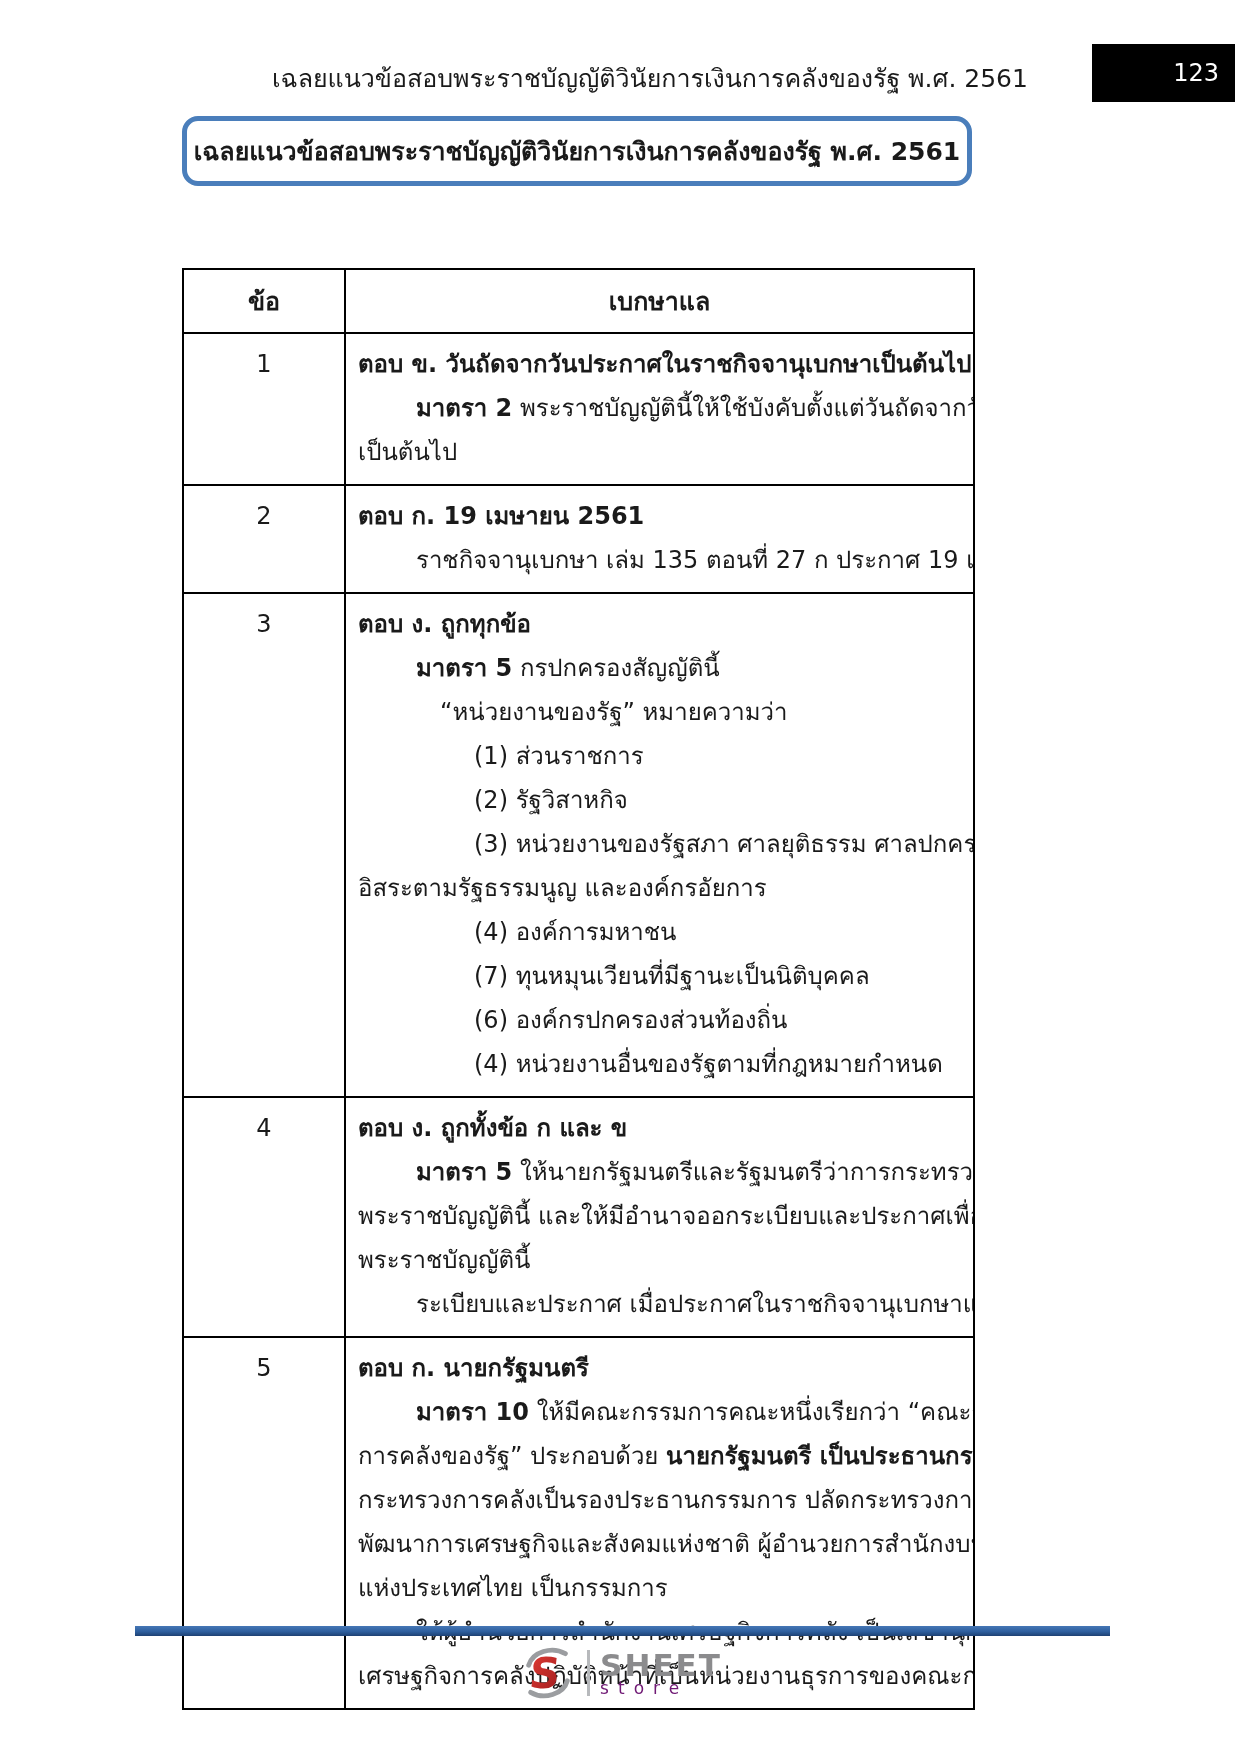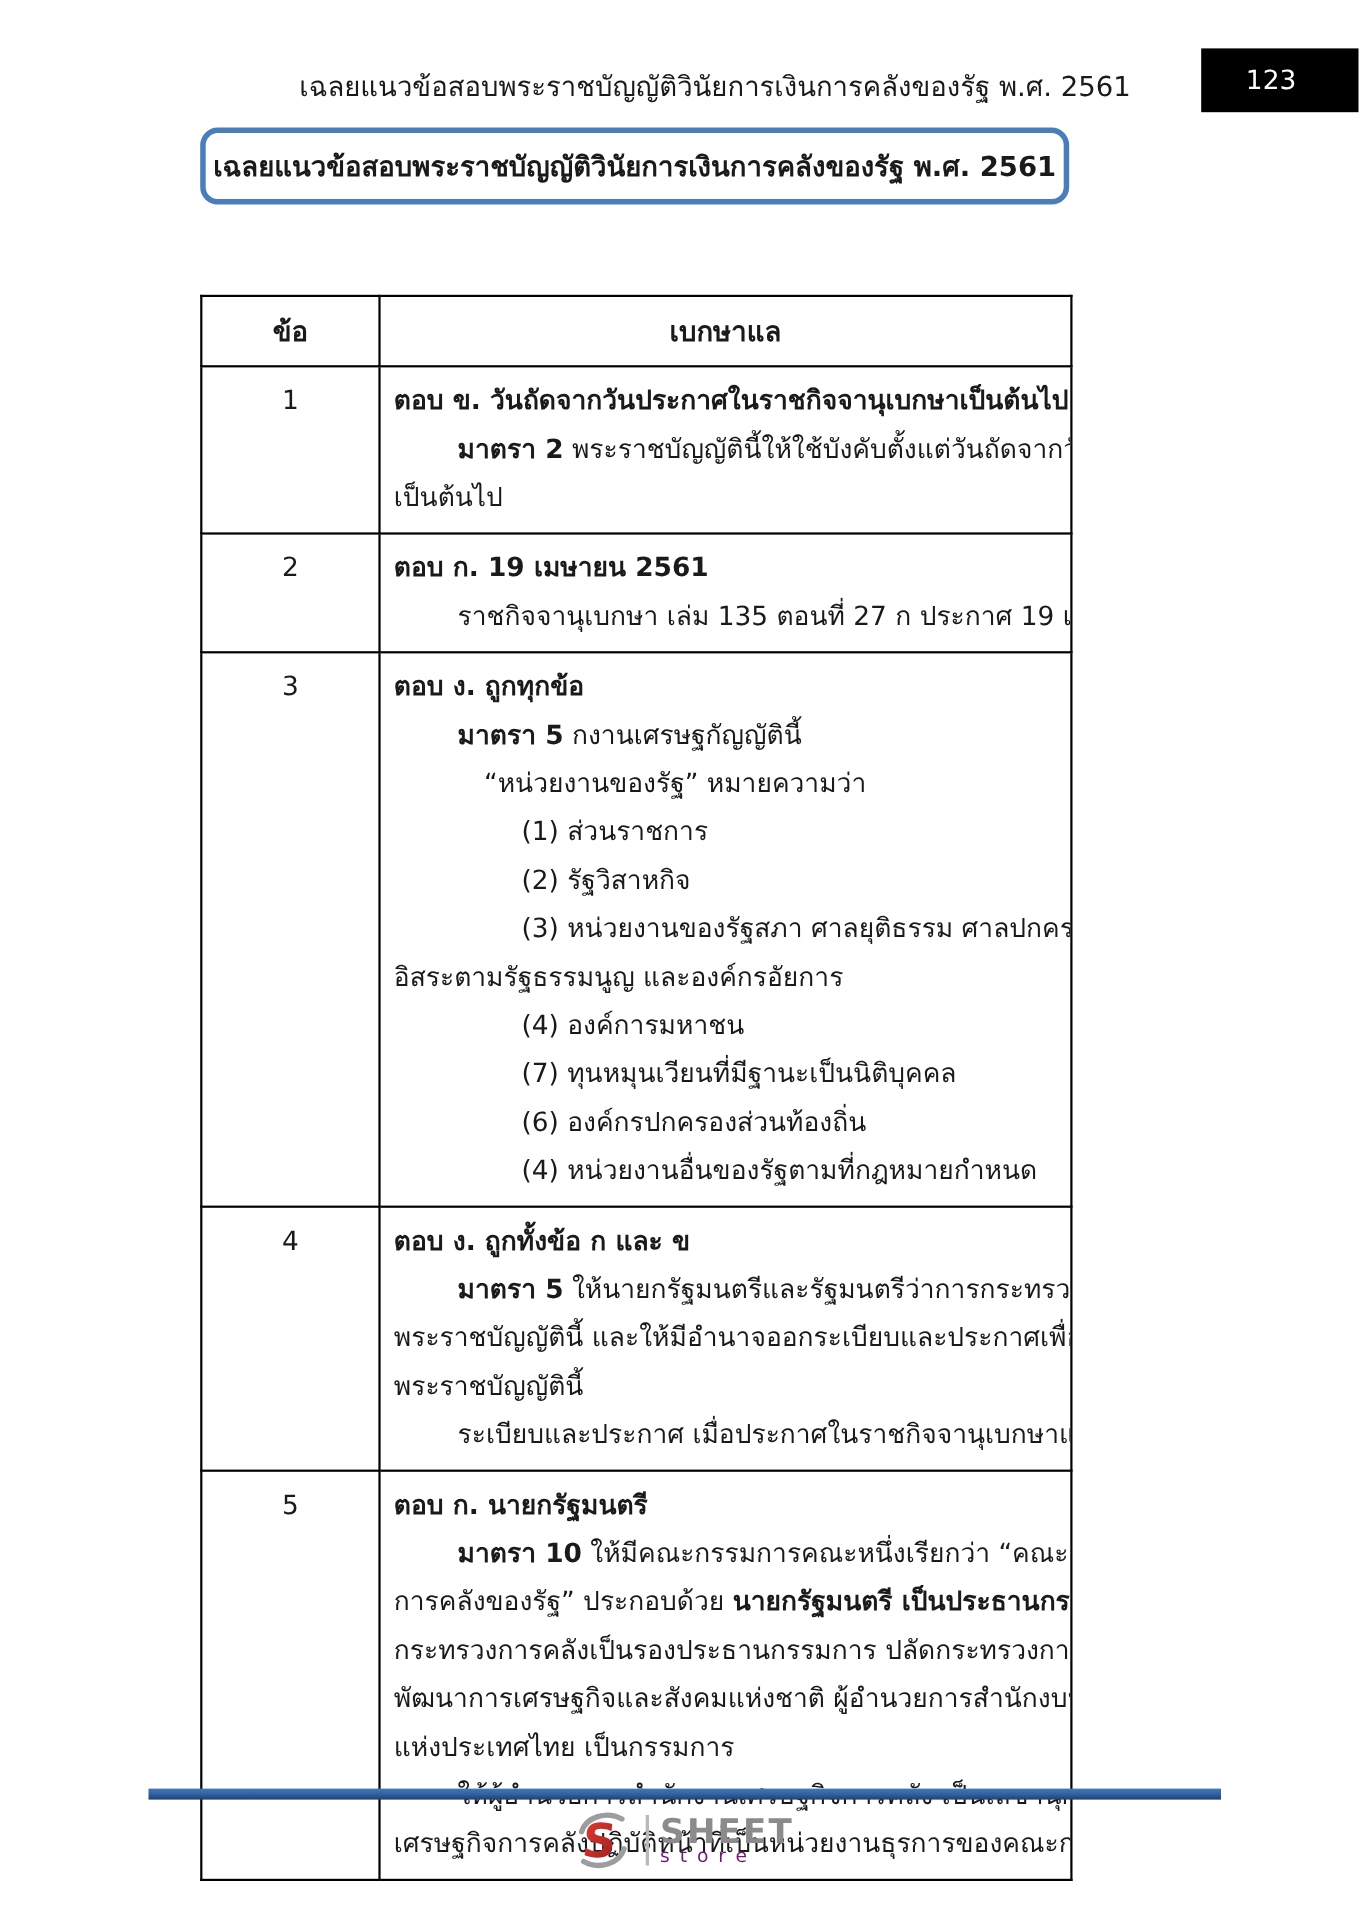--- a/index.html
+++ b/index.html
@@ -8,21 +8,21 @@
     font-family:"DejaVu Sans", sans-serif; color:#1a1a1a;
   }
   
   .header-title {
     position:absolute; top:58px; left:250px; width:800px;
     text-align:center; font-size:25px; white-space:nowrap;
   }
   .page-num-box {
     position:absolute; top:44px; left:1092px; width:143px; height:58px;
     background:#000000; color:#ffffff; box-sizing:border-box;
-    display:flex; align-items:center; justify-content:center;
+    display:flex; align-items:center; justify-content:flex-end;
     padding-right:16px; font-size:24px;
   }
   
   .title-box {
     position:absolute; top:116px; left:182px; width:790px; height:70px;
     box-sizing:border-box; border:5px solid #4a7ebb; border-radius:16px;
     display:flex; align-items:center; justify-content:center;
     font-weight:bold; font-size:25px; background:#ffffff; white-space:nowrap;
   }
   
@@ -91,21 +91,21 @@
         <td class="col-no">2</td>
         <td class="col-ans">
           <div class="line indent0"><span class="b">ตอบ ก. 19 เมษายน 2561</span></div>
           <div class="line indent1"><span>ราชกิจจานุเบกษา เล่ม 135 ตอนที่ 27 ก ประกาศ 19 เมษายน 2561</span></div>
         </td>
       </tr>
       <tr>
         <td class="col-no">3</td>
         <td class="col-ans">
           <div class="line indent0"><span class="b">ตอบ ง. ถูกทุกข้อ</span></div>
-          <div class="line indent1"><span class="b">มาตรา 5</span><span> กงานเศรษฐกัญญัตินี้</span></div>
+          <div class="line indent1"><span class="b">มาตรา 5</span><span> กรปกครองสัญญัตินี้</span></div>
           <div class="line indent2"><span>“หน่วยงานของรัฐ” หมายความว่า</span></div>
           <div class="line indent3"><span>(1) ส่วนราชการ</span></div>
           <div class="line indent3"><span>(2) รัฐวิสาหกิจ</span></div>
           <div class="line indent3"><span>(3) หน่วยงานของรัฐสภา ศาลยุติธรรม ศาลปกครอง ศาลรัฐธรรมนูญ องค์กร</span></div>
           <div class="line indent0"><span>อิสระตามรัฐธรรมนูญ และองค์กรอัยการ</span></div>
           <div class="line indent3"><span>(4) องค์การมหาชน</span></div>
           <div class="line indent3"><span>(7) ทุนหมุนเวียนที่มีฐานะเป็นนิติบุคคล</span></div>
           <div class="line indent3"><span>(6) องค์กรปกครองส่วนท้องถิ่น</span></div>
           <div class="line indent3"><span>(4) หน่วยงานอื่นของรัฐตามที่กฎหมายกำหนด</span></div>
         </td>

